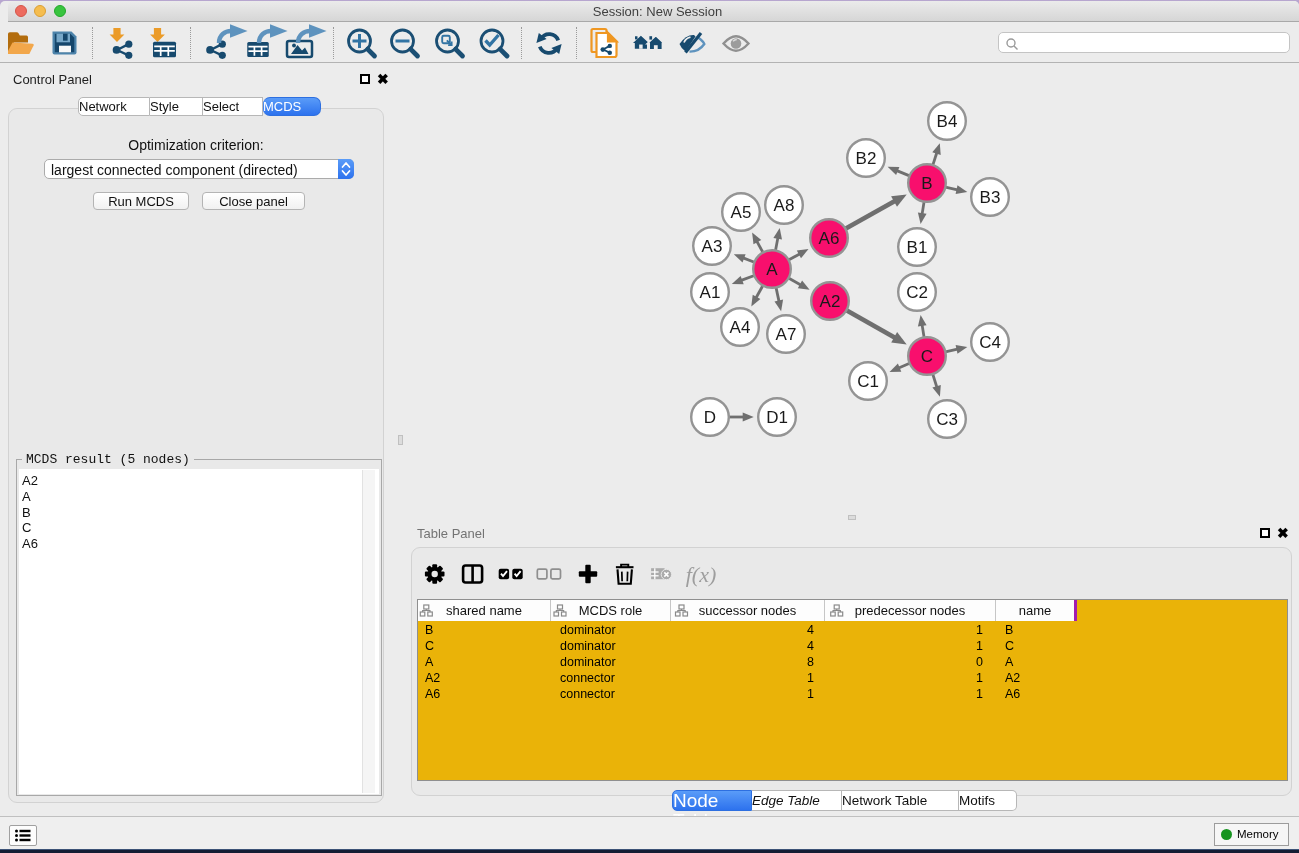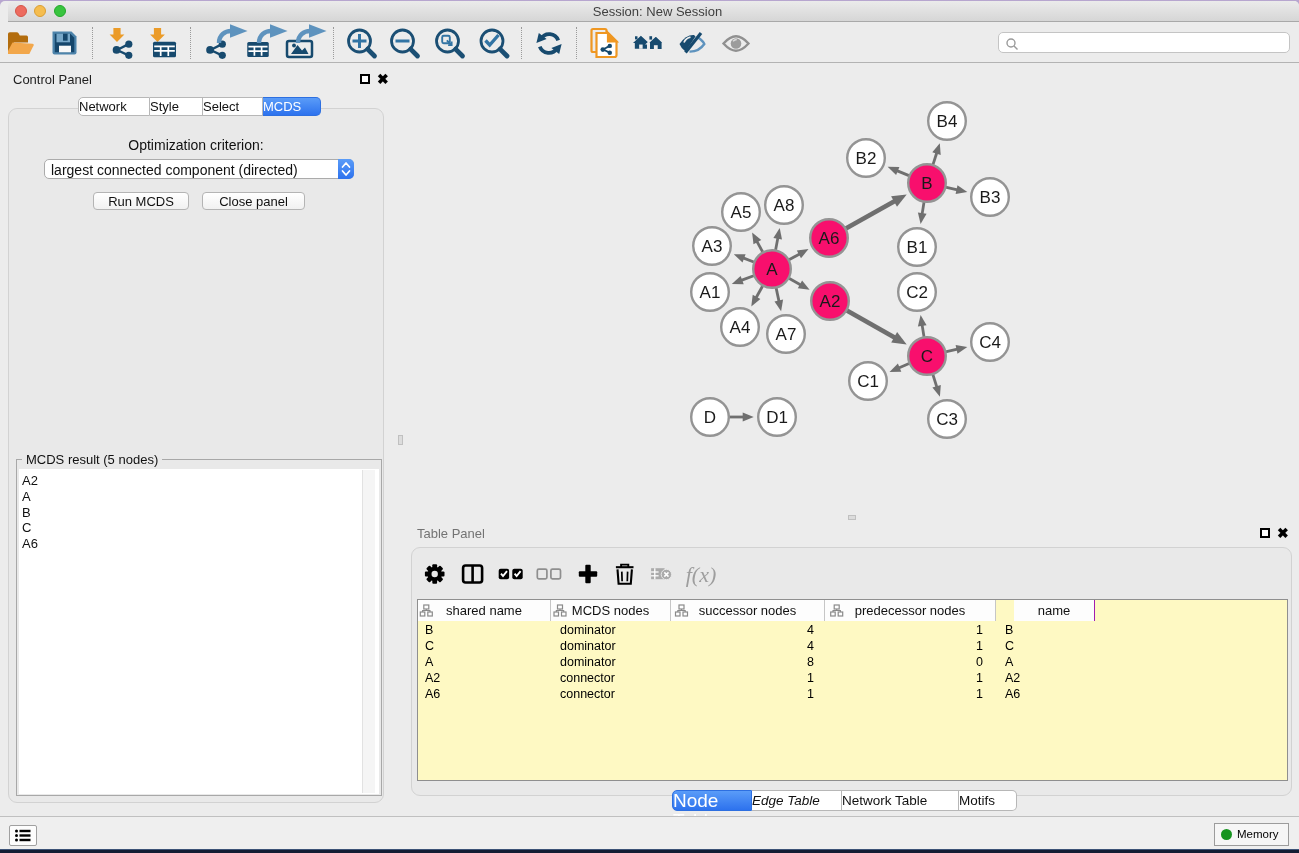--- a/index.html
+++ b/index.html
@@ -40,37 +40,37 @@
   .tab.last { border-radius:0 5px 5px 0; }
   .tab.active { background:linear-gradient(#5a9cf8,#2d72ee); border-color:#2d6fe0;
     color:#fff; }
   .macbtn { position:absolute; background:linear-gradient(#ffffff,#f1f1f1);
     border:1px solid #b4b4b4; border-radius:4px; font-size:13px; color:#111;
     text-align:center; }
   
   #mcds-group { position:absolute; left:16px; top:458px; width:366px; height:337px;
     border:1px solid #a8a8a8; }
   #mcds-label { position:absolute; left:22px; top:451px; background:#e9e9e9;
-    padding:0 4px; font-size:13px; color:#111; }
+    padding:0 4px; font-size:13px; color:#111;font-family:Liberation Mono, monospace; }
   #mcds-list { position:absolute; left:19px; top:468px; width:360px; height:325px;
     background:#fff; font-size:13px; color:#111; }
   #mcds-list .row { height:15.8px; line-height:15.8px; padding-left:3px; }
   #mcds-scroll { position:absolute; right:4px; top:1px; bottom:1px; width:13px;
     background:#f5f5f5; border-left:1px solid #e2e2e2; }
   
   #netwin { position:absolute; left:403px; top:63px; width:894px; height:446px;
     border:1px solid #8a8a8a; background:#fff; }
   #nettitle { position:absolute; left:0; top:0; width:100%; height:20px;
     background:linear-gradient(#f0f0f0,#d3d3d3); border-bottom:1px solid #9c9c9c; }
   #nettitle .title { position:absolute; left:0; right:0; top:3px; text-align:center;
     font-size:13px; color:#2d2d2d; }
   
   #tp-title { position:absolute; left:417px; top:525px; font-size:13px; color:#737373; }
   #dtable { position:absolute; left:417px; top:598px; width:871px; height:182px;
-    background:#fef9c3; border:1px solid #8f8f8f; }
+    background:#eab308; border:1px solid #8f8f8f; }
   .th { position:absolute; top:0; height:21px; border-right:1px solid #c6c6c6;
     background:#fdfdfd; font-size:13px; color:#111; text-align:center;
     line-height:21px; }
   .trow { position:absolute; left:0; width:100%; height:16px; font-size:12.5px;
     color:#000; line-height:16px; }
   .trow span { position:absolute; }
   .floatbtn { position:absolute; width:10px; height:10px; border:2px solid #000;
     background:#fff; }
   .closex { position:absolute; font-size:14px; font-weight:bold; color:#000;
     line-height:10px; }
@@ -233,21 +233,21 @@
 
   <div id="cp-title">Control Panel</div>
   <div class="floatbtn" style="left:360px; top:73px;"></div>
   <div class="closex" style="left:377px; top:73px;">✖</div>
 
   <div class="panelbox" style="left:8px; top:107px; width:376px; height:695px;"></div>
   <div class="tabs" style="left:78px; top:96px;">
     <div class="tab first" style="width:72px;">Network</div>
     <div class="tab" style="width:53px;">Style</div>
     <div class="tab" style="width:60px;">Select</div>
-    <div class="tab last active" style="width:58px;">MCDS</div>
+    <div class="tab last active" style="width:58px;border-radius:7px;">MCDS</div>
   </div>
 
   <div class="abs" style="left:0; top:136px; width:392px; text-align:center; font-size:14px; color:#111;">Optimization criterion:</div>
 
   <div class="abs" style="left:44px; top:158px; width:310px; height:20px; background:#fff; border:1px solid #ababab; border-radius:5px;">
     <div class="abs" style="left:6px; top:2px; font-size:14px; color:#111;">largest connected component (directed)</div>
     <div class="abs" style="right:-1px; top:-1px; width:16px; height:20px; background:linear-gradient(#5a9cf8,#2d72ee); border-radius:0 5px 5px 0;">
       <svg width="16" height="20" viewBox="0 0 16 20">
         <path d="M4.5 8 L8 4 L11.5 8" fill="none" stroke="#fff" stroke-width="1.7" stroke-linecap="round" stroke-linejoin="round"></path>
         <path d="M4.5 12 L8 16 L11.5 12" fill="none" stroke="#fff" stroke-width="1.7" stroke-linecap="round" stroke-linejoin="round"></path>
@@ -414,24 +414,24 @@
         <circle cx="4.8" cy="0.5" r="5.2" fill="#ababab" stroke="#e9e9e9" stroke-width="1"></circle>
         <path d="M2.7,-1.6 L6.9,2.6 M6.9,-1.6 L2.7,2.6" stroke="#fff" stroke-width="1.5"></path>
       </g>
       <g transform="translate(290,27)">
         <text x="0" y="7.5" text-anchor="middle" font-family="Liberation Serif, serif" font-size="22" font-style="italic" fill="#9e9e9e">f(x)</text>
       </g>
     </svg>
 
   <div id="dtable">
     <div class="th" style="left:0;   width:133px;">shared name</div>
-    <div class="th" style="left:133px; width:120px;">MCDS nodes</div>
+    <div class="th" style="left:133px; width:120px;">MCDS role</div>
     <div class="th" style="left:253px; width:154px;">successor nodes</div>
     <div class="th" style="left:407px; width:171px;">predecessor nodes</div>
-    <div class="th" style="left:596px; width:81px; border-right:1px solid #a21caf;">name</div>
+    <div class="th" style="left:578px; width:81px; border-right:3px solid #a21caf;">name</div>
     <svg width="660" height="21" viewBox="0 0 660 21" style="position:absolute;left:0;top:0">
         <g transform="translate(8.3,10.5)">
           <rect x="-2.5" y="-5.5" width="5" height="4" fill="none" stroke="#8a8a8a" stroke-width="1.2"></rect>
           <rect x="-6" y="1.5" width="4.5" height="4" fill="none" stroke="#8a8a8a" stroke-width="1.2"></rect>
           <rect x="1.5" y="1.5" width="4.5" height="4" fill="none" stroke="#8a8a8a" stroke-width="1.2"></rect>
           <path d="M0,-1.5 L0,0 M-3.7,1.5 L-3.7,0 L3.7,0 L3.7,1.5" fill="none" stroke="#8a8a8a" stroke-width="1.1"></path>
         </g>
         <g transform="translate(142,10.5)">
           <rect x="-2.5" y="-5.5" width="5" height="4" fill="none" stroke="#8a8a8a" stroke-width="1.2"></rect>
           <rect x="-6" y="1.5" width="4.5" height="4" fill="none" stroke="#8a8a8a" stroke-width="1.2"></rect>

